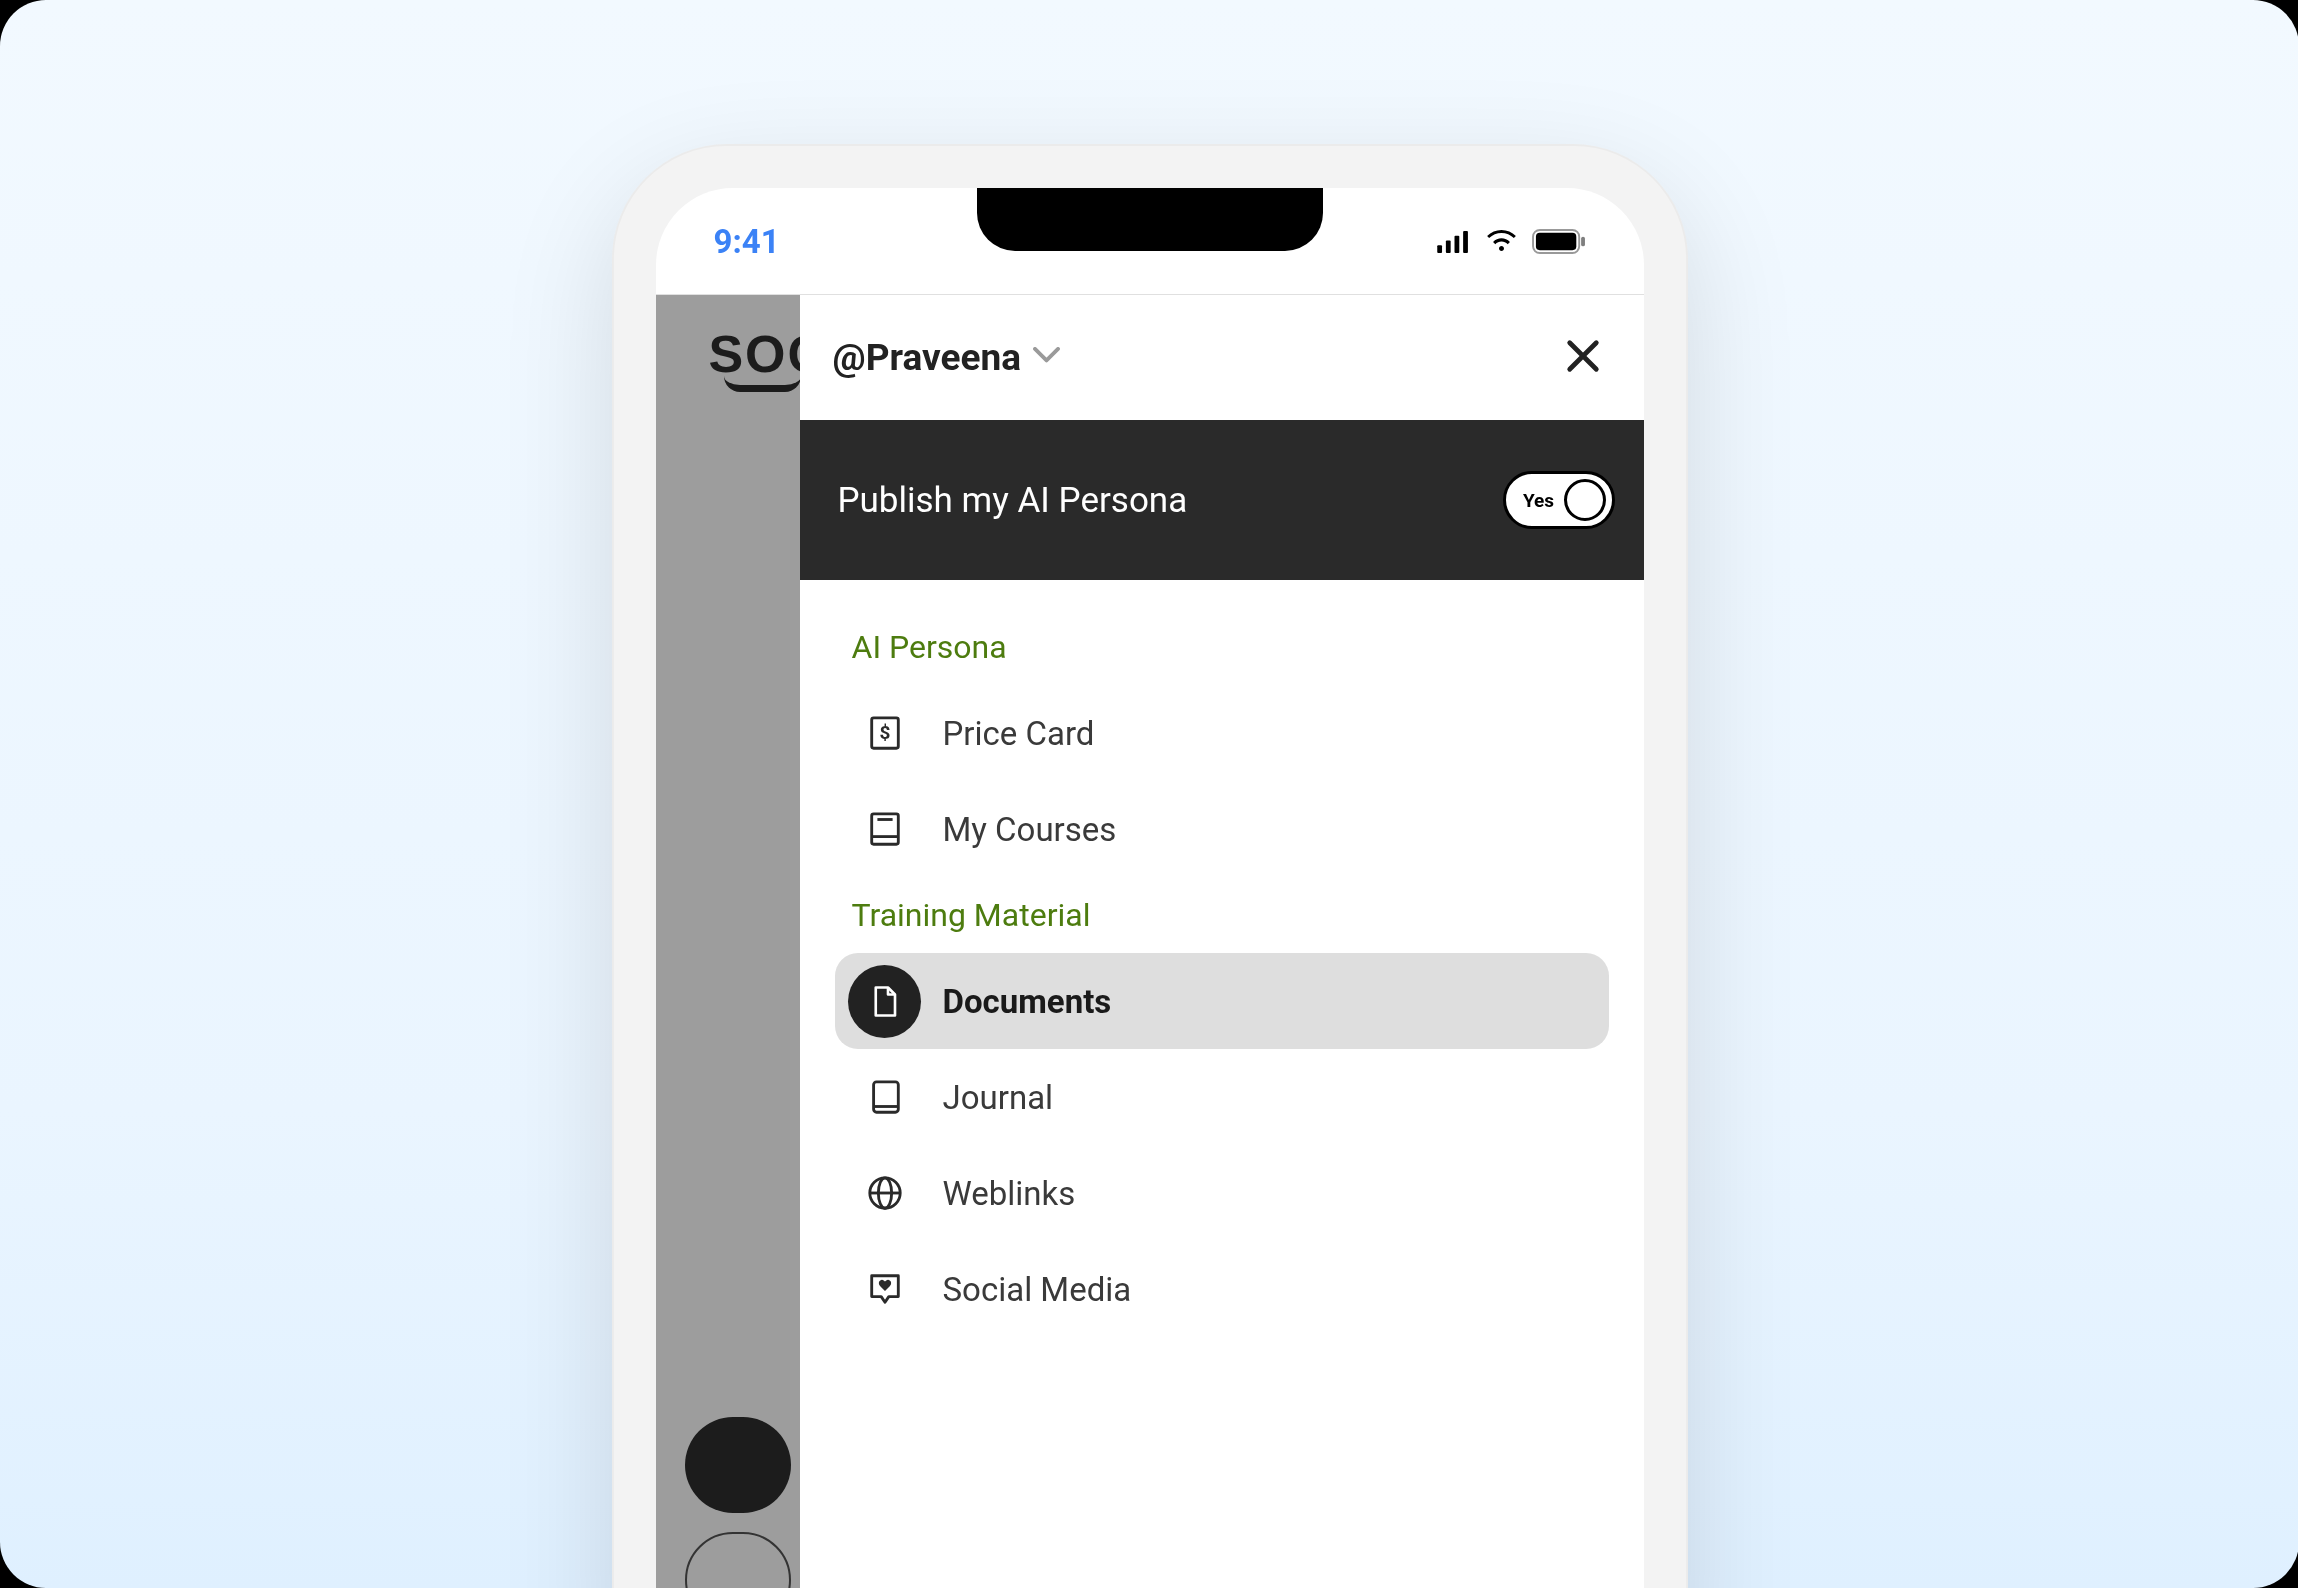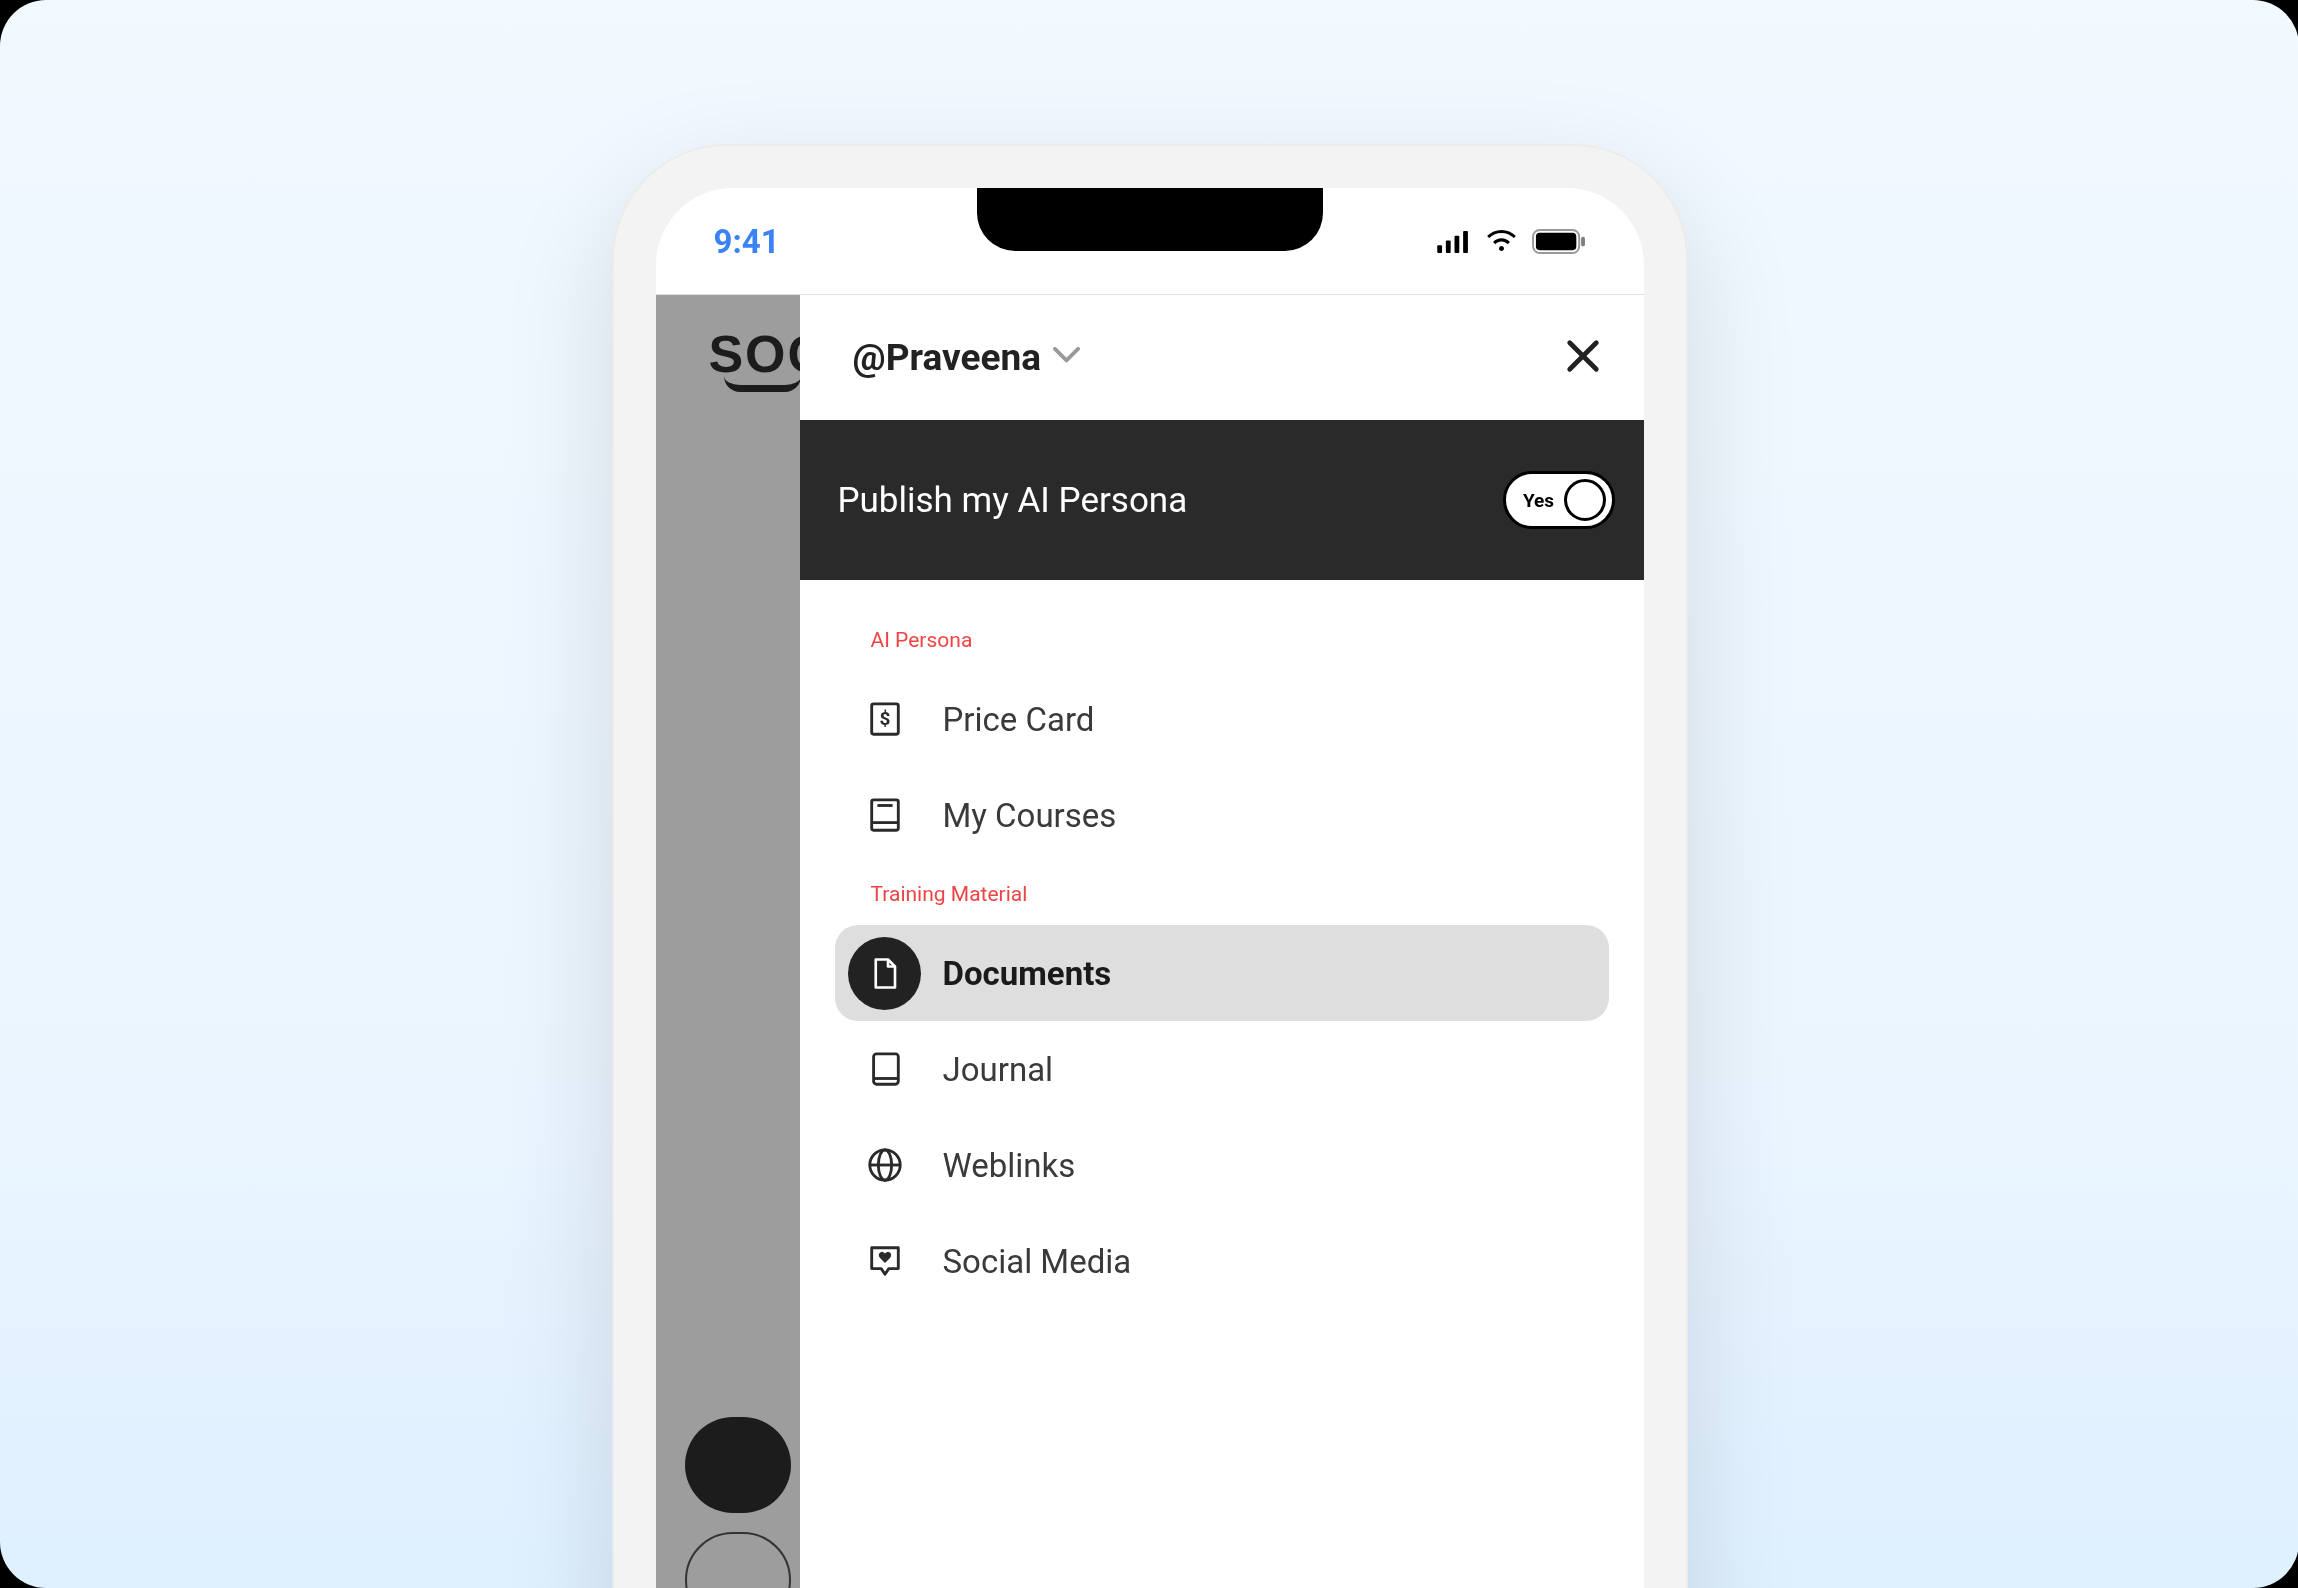--- a/index.html
+++ b/index.html
@@ -132,21 +132,20 @@
   .handle {
     display: flex;
     align-items: center;
     gap: 11.5px;
     cursor: pointer;
   }
   .handle-text {
     font-size: 37px;
     font-weight: 700;
     color: #222;
-    margin-left: 20px;
   }
   .handle-chevron { color: #9a9a9a; }
   .close-btn {
     width: 46px;
     height: 46px;
     display: flex;
     align-items: center;
     justify-content: center;
     cursor: pointer;
     color: #222;
@@ -186,23 +185,23 @@
     border-radius: 50%;
     background: #fff;
     border: 3.8px solid #000;
   }
   .menu {
     padding: 29px 35px 0 35px;
     flex: 1;
     overflow: hidden;
   }
   .section-label {
-    font-size: 21px;
-    color: #ef4444;
-    margin: 19px 0 19px 36px;
+    font-size: 32px;
+    color: #4d7c0f;
+    margin: 19px 0 19px 17px;
   }
   .menu-item {
     display: flex;
     align-items: center;
     gap: 33px;
     padding: 23px 25px;
     border-radius: 23px;
     cursor: pointer;
   }
   .menu-item.selected {

